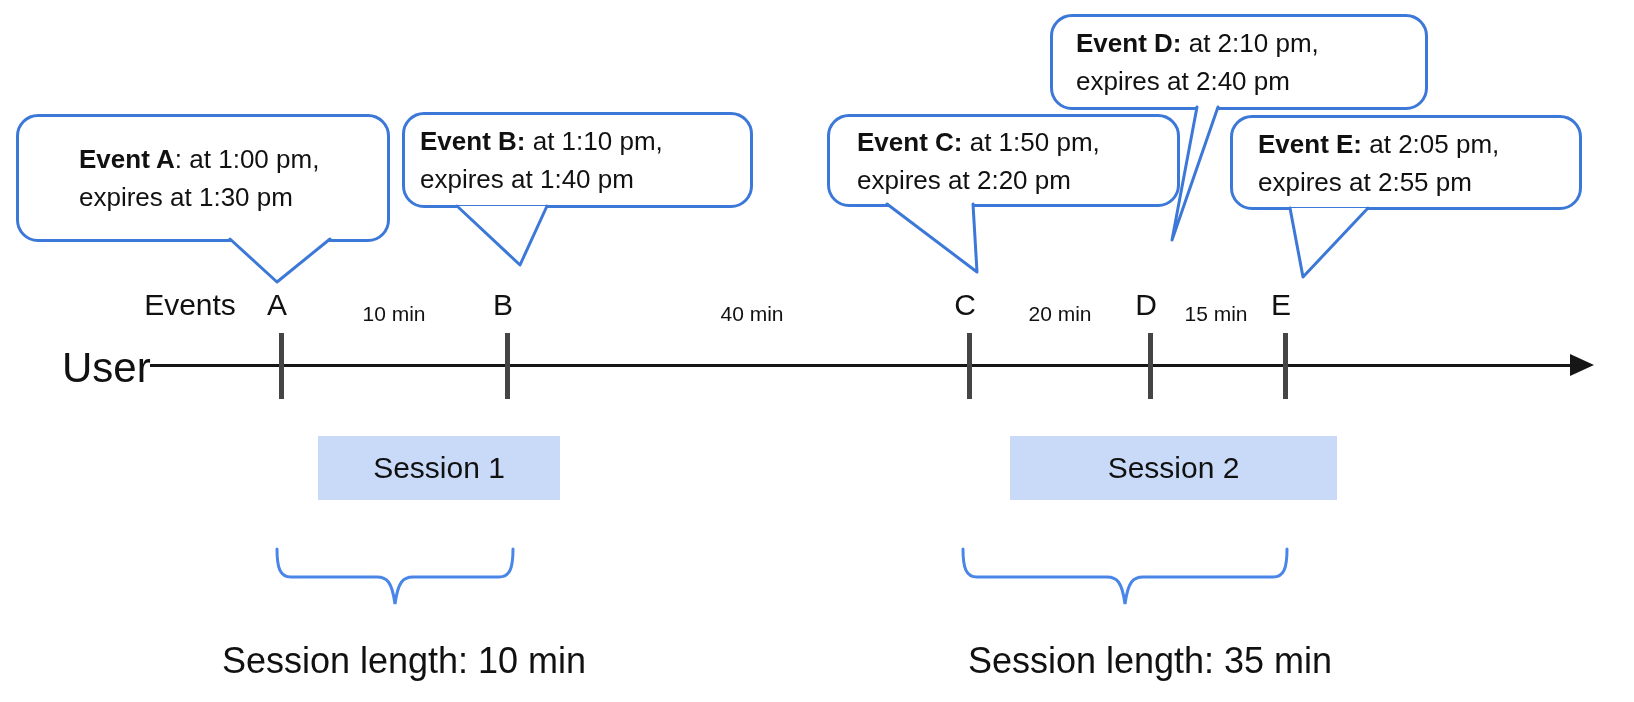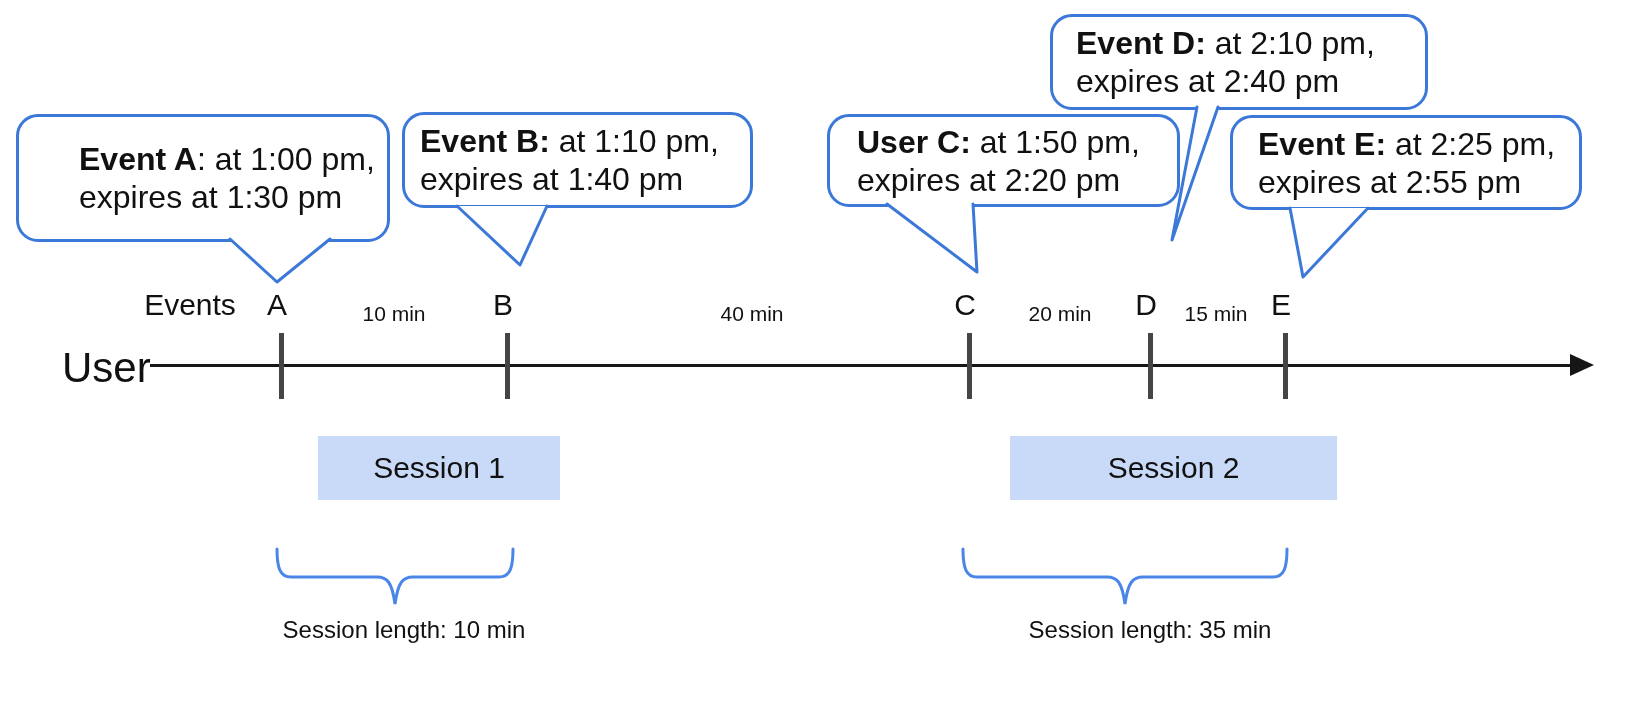--- a/index.html
+++ b/index.html
@@ -21,21 +21,21 @@
   }
   .bubble{
     position:absolute;
     box-sizing:border-box;
     background:#ffffff;
     border:3px solid var(--bubble-border);
     border-radius:22px;
     display:flex;
     flex-direction:column;
     justify-content:center;
-    font-size:32px;
+    font-size:26px;
     line-height:38px;
     color:var(--text);
     z-index:3;
   }
   .bubble .b{font-weight:bold;}
   .tail{position:absolute;z-index:4;}
   .tail path{
     fill:#ffffff;
     stroke:var(--bubble-border);
     stroke-width:3;
@@ -96,23 +96,23 @@
   }
   .brace{position:absolute;}
   .brace path{
     fill:none;
     stroke:var(--brace);
     stroke-width:3;
     stroke-linecap:round;
   }
   .session-length{
     position:absolute;
-    top:616px;
+    top:640px;
     transform:translateX(-50%);
-    font-size:24px;
+    font-size:36px;
     white-space:nowrap;
   }
 </style>
 </head>
 <body>
 
 <div class="canvas">
 
   <div class="bubble" style="left:16px;top:114px;width:374px;height:128px;padding-left:60px;">
     <div><span class="b">Event A</span><span>: at 1:00 pm,</span></div>
@@ -124,37 +124,37 @@
 
   <div class="bubble" style="left:402px;top:112px;width:351px;height:96px;padding-left:15px;">
     <div><span class="b">Event B:</span><span> at 1:10 pm,</span></div>
     <div>expires at 1:40 pm</div>
   </div>
   <svg class="tail" style="left:452px;top:204px;" width="102" height="66">
     <path d="M 5,2 L 68,61 L 95,2"></path>
   </svg>
 
   <div class="bubble" style="left:827px;top:114px;width:353px;height:93px;padding-left:27px;">
-    <div><span class="b">User C:</span><span> at 1:50 pm,</span></div>
+    <div><span class="b">Event C:</span><span> at 1:50 pm,</span></div>
     <div>expires at 2:20 pm</div>
   </div>
   <svg class="tail" style="left:882px;top:202px;" width="102" height="74">
     <path d="M 5,2 L 95,70 L 91,2"></path>
   </svg>
 
   <div class="bubble" style="left:1050px;top:14px;width:378px;height:96px;padding-left:23px;">
     <div><span class="b">Event D:</span><span> at 2:10 pm,</span></div>
     <div>expires at 2:40 pm</div>
   </div>
   <svg class="tail" style="left:1164px;top:104px;" width="58" height="140">
     <path d="M 33,3 L 8,136 L 54,3"></path>
   </svg>
 
   <div class="bubble" style="left:1230px;top:115px;width:352px;height:95px;padding-left:25px;">
-    <div><span class="b">Event E:</span><span> at 2:25 pm,</span></div>
+    <div><span class="b">Event E:</span><span> at 2:05 pm,</span></div>
     <div>expires at 2:55 pm</div>
   </div>
   <svg class="tail" style="left:1284px;top:205px;" width="92" height="77">
     <path d="M 6,3 L 19,72 L 84,3"></path>
   </svg>
 
   <div class="axis-label" style="left:190px;top:288px;">Events</div>
 
   <div class="tick-label" style="left:277px;top:288px;">A</div>
   <div class="tick-label" style="left:503px;top:288px;">B</div>

